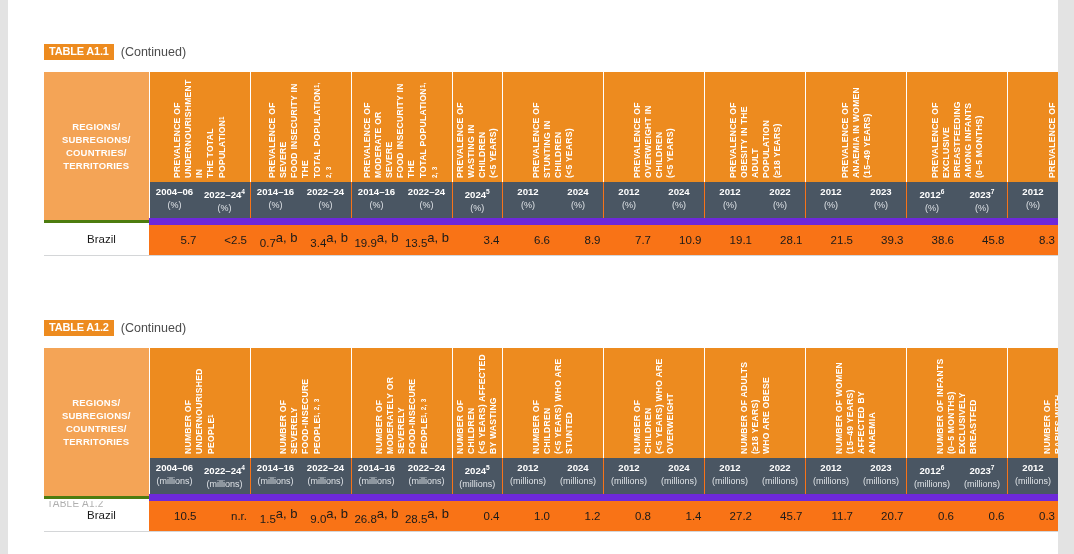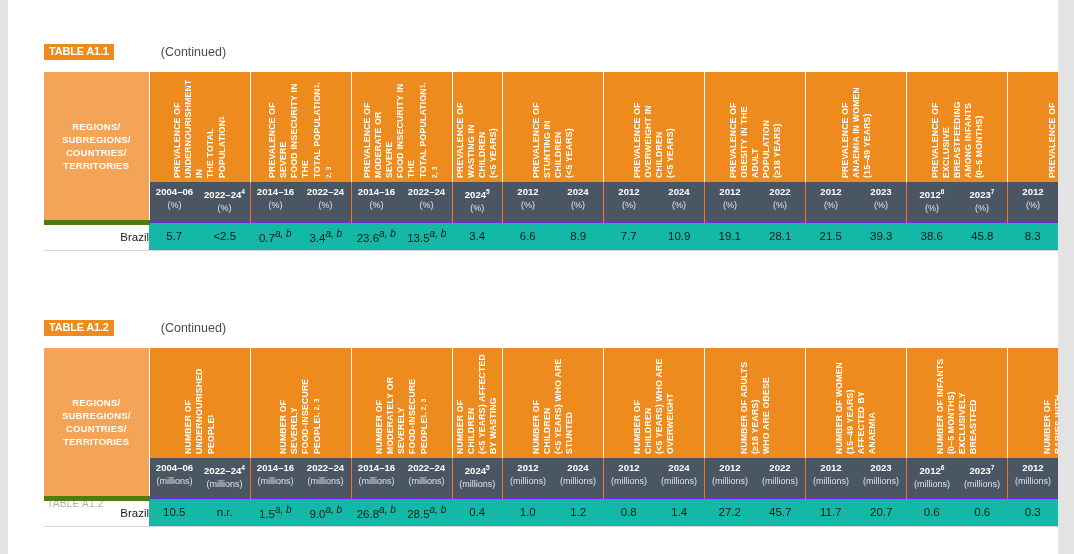--- a/index.html
+++ b/index.html
@@ -30,21 +30,20 @@
     color:#ffffff;
     font-size:11px;
     font-weight:bold;
     letter-spacing:-0.2px;
     padding:2px 5px 3px 5px;
     line-height:1;
   }
   .cap-cont{
     color:#4c4c4c;
     font-size:12.5px;
-    margin-left:40px;
   }
 
   
   .tbl{
     position:absolute;
     border-collapse:collapse;
     table-layout:fixed;
   }
   .hdr-first{
     background:#F4A456;
@@ -100,35 +99,35 @@
     color:#dfe3e7;
     margin-top:1px;
   }
   .sub sup{font-size:6.6px;}
   .sub.grp{border-left:1px solid #f97316;}
 
   .rowname{
     font-size:11.5px;
     color:#1a1a1a;
     padding:5px 0 6px 10px;
-    text-align:right;
-    border-top:5px solid #4d7c0f;
+    text-align:center;
+    border-top:3px solid #4d7c0f;
     border-bottom:1px solid #d4d6d8;
     background:#ffffff;
   }
   .cell{
     font-size:11.5px;
     color:#1a1a1a;
-    text-align:center;
+    text-align:right;
     padding:5px 3px 6px 3px;
-    border-top:1px solid #6d28d9;
+    border-top:7px solid #6d28d9;
     border-bottom:1px solid #d4d6d8;
-    background:#14b8a6;
-  }
-  .cell sup{font-size:10px;font-style:italic;}
+    background:#f97316;
+  }
+  .cell sup{font-size:13px;}
 
   .ghost{
     position:absolute;
     font-size:10px;
     color:#6e6e6e;
     opacity:0.55;
     overflow:hidden;
     height:6px;
     line-height:6px;
     letter-spacing:0.3px;
@@ -277,21 +276,21 @@
           <th class="sub"><span>2020</span><span class="unit">(%)</span></th>
         </tr>
       </thead>
       <tbody>
         <tr>
           <td class="rowname">Brazil</td>
           <td class="cell"><span>5.7</span></td>
           <td class="cell"><span>&lt;2.5</span></td>
           <td class="cell"><span>0.7</span><sup>a, b</sup></td>
           <td class="cell"><span>3.4</span><sup>a, b</sup></td>
-          <td class="cell"><span>23.6</span><sup>a, b</sup></td>
+          <td class="cell"><span>19.9</span><sup>a, b</sup></td>
           <td class="cell"><span>13.5</span><sup>a, b</sup></td>
           <td class="cell"><span>3.4</span></td>
           <td class="cell"><span>6.6</span></td>
           <td class="cell"><span>8.9</span></td>
           <td class="cell"><span>7.7</span></td>
           <td class="cell"><span>10.9</span></td>
           <td class="cell"><span>19.1</span></td>
           <td class="cell"><span>28.1</span></td>
           <td class="cell"><span>21.5</span></td>
           <td class="cell"><span>39.3</span></td>

